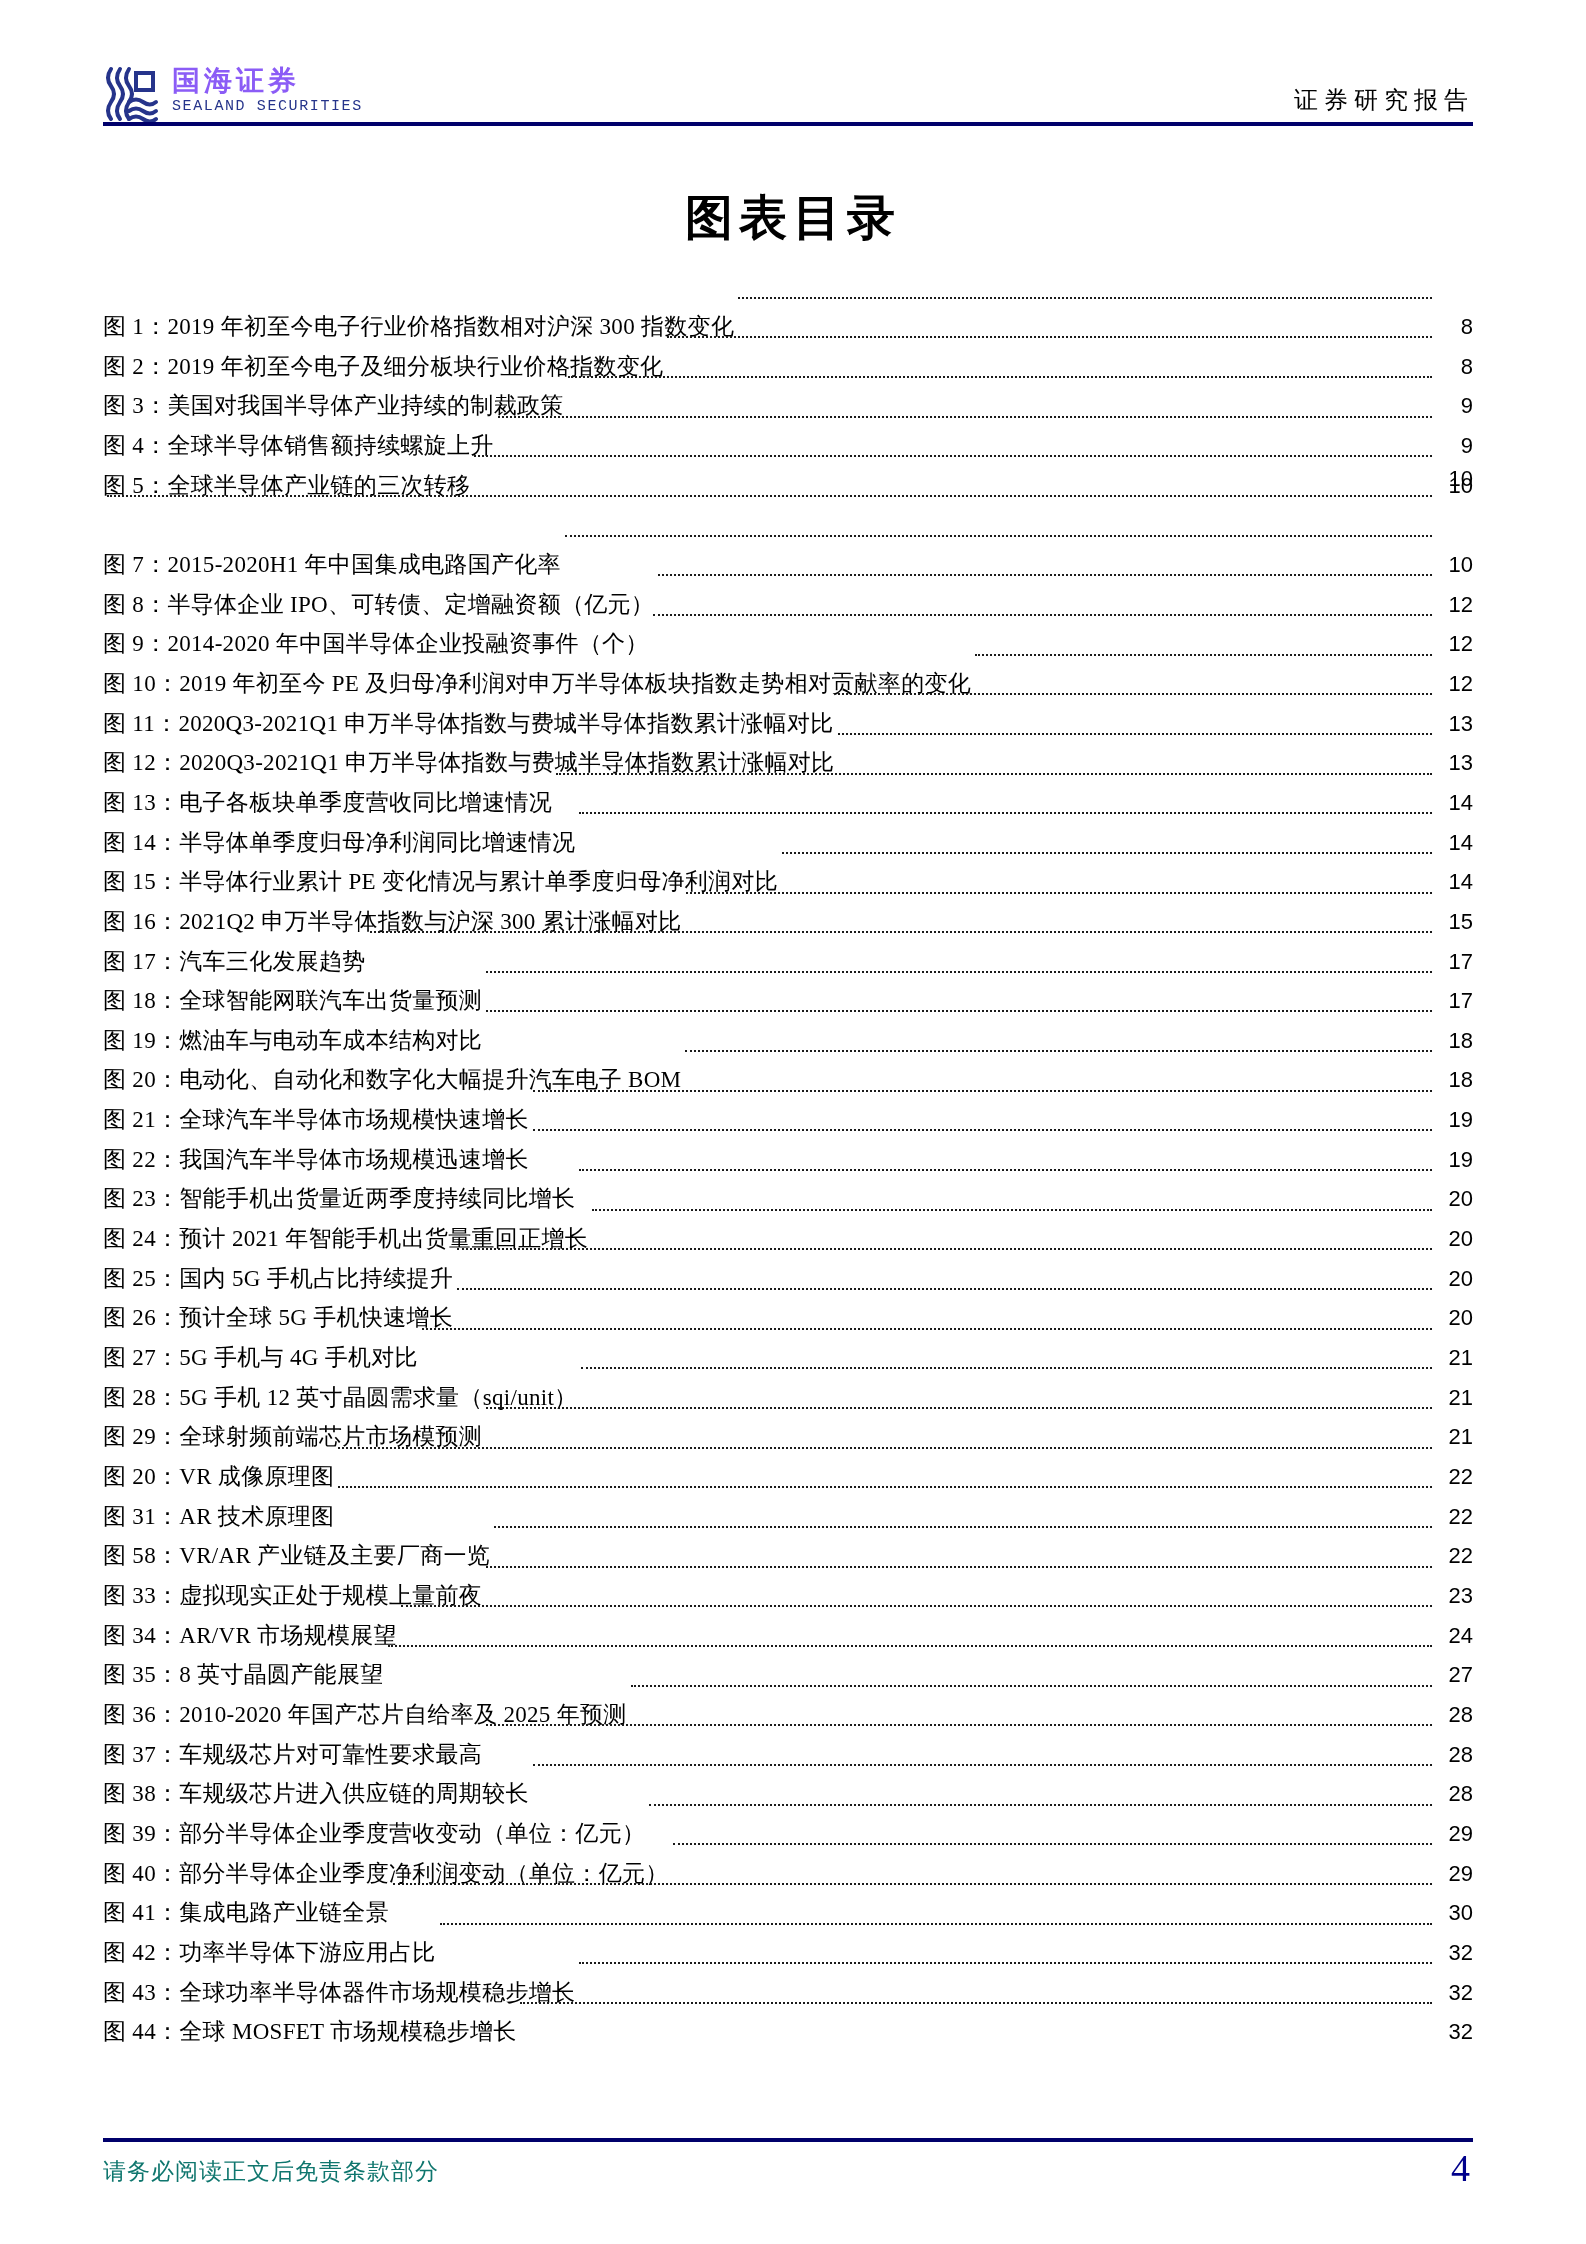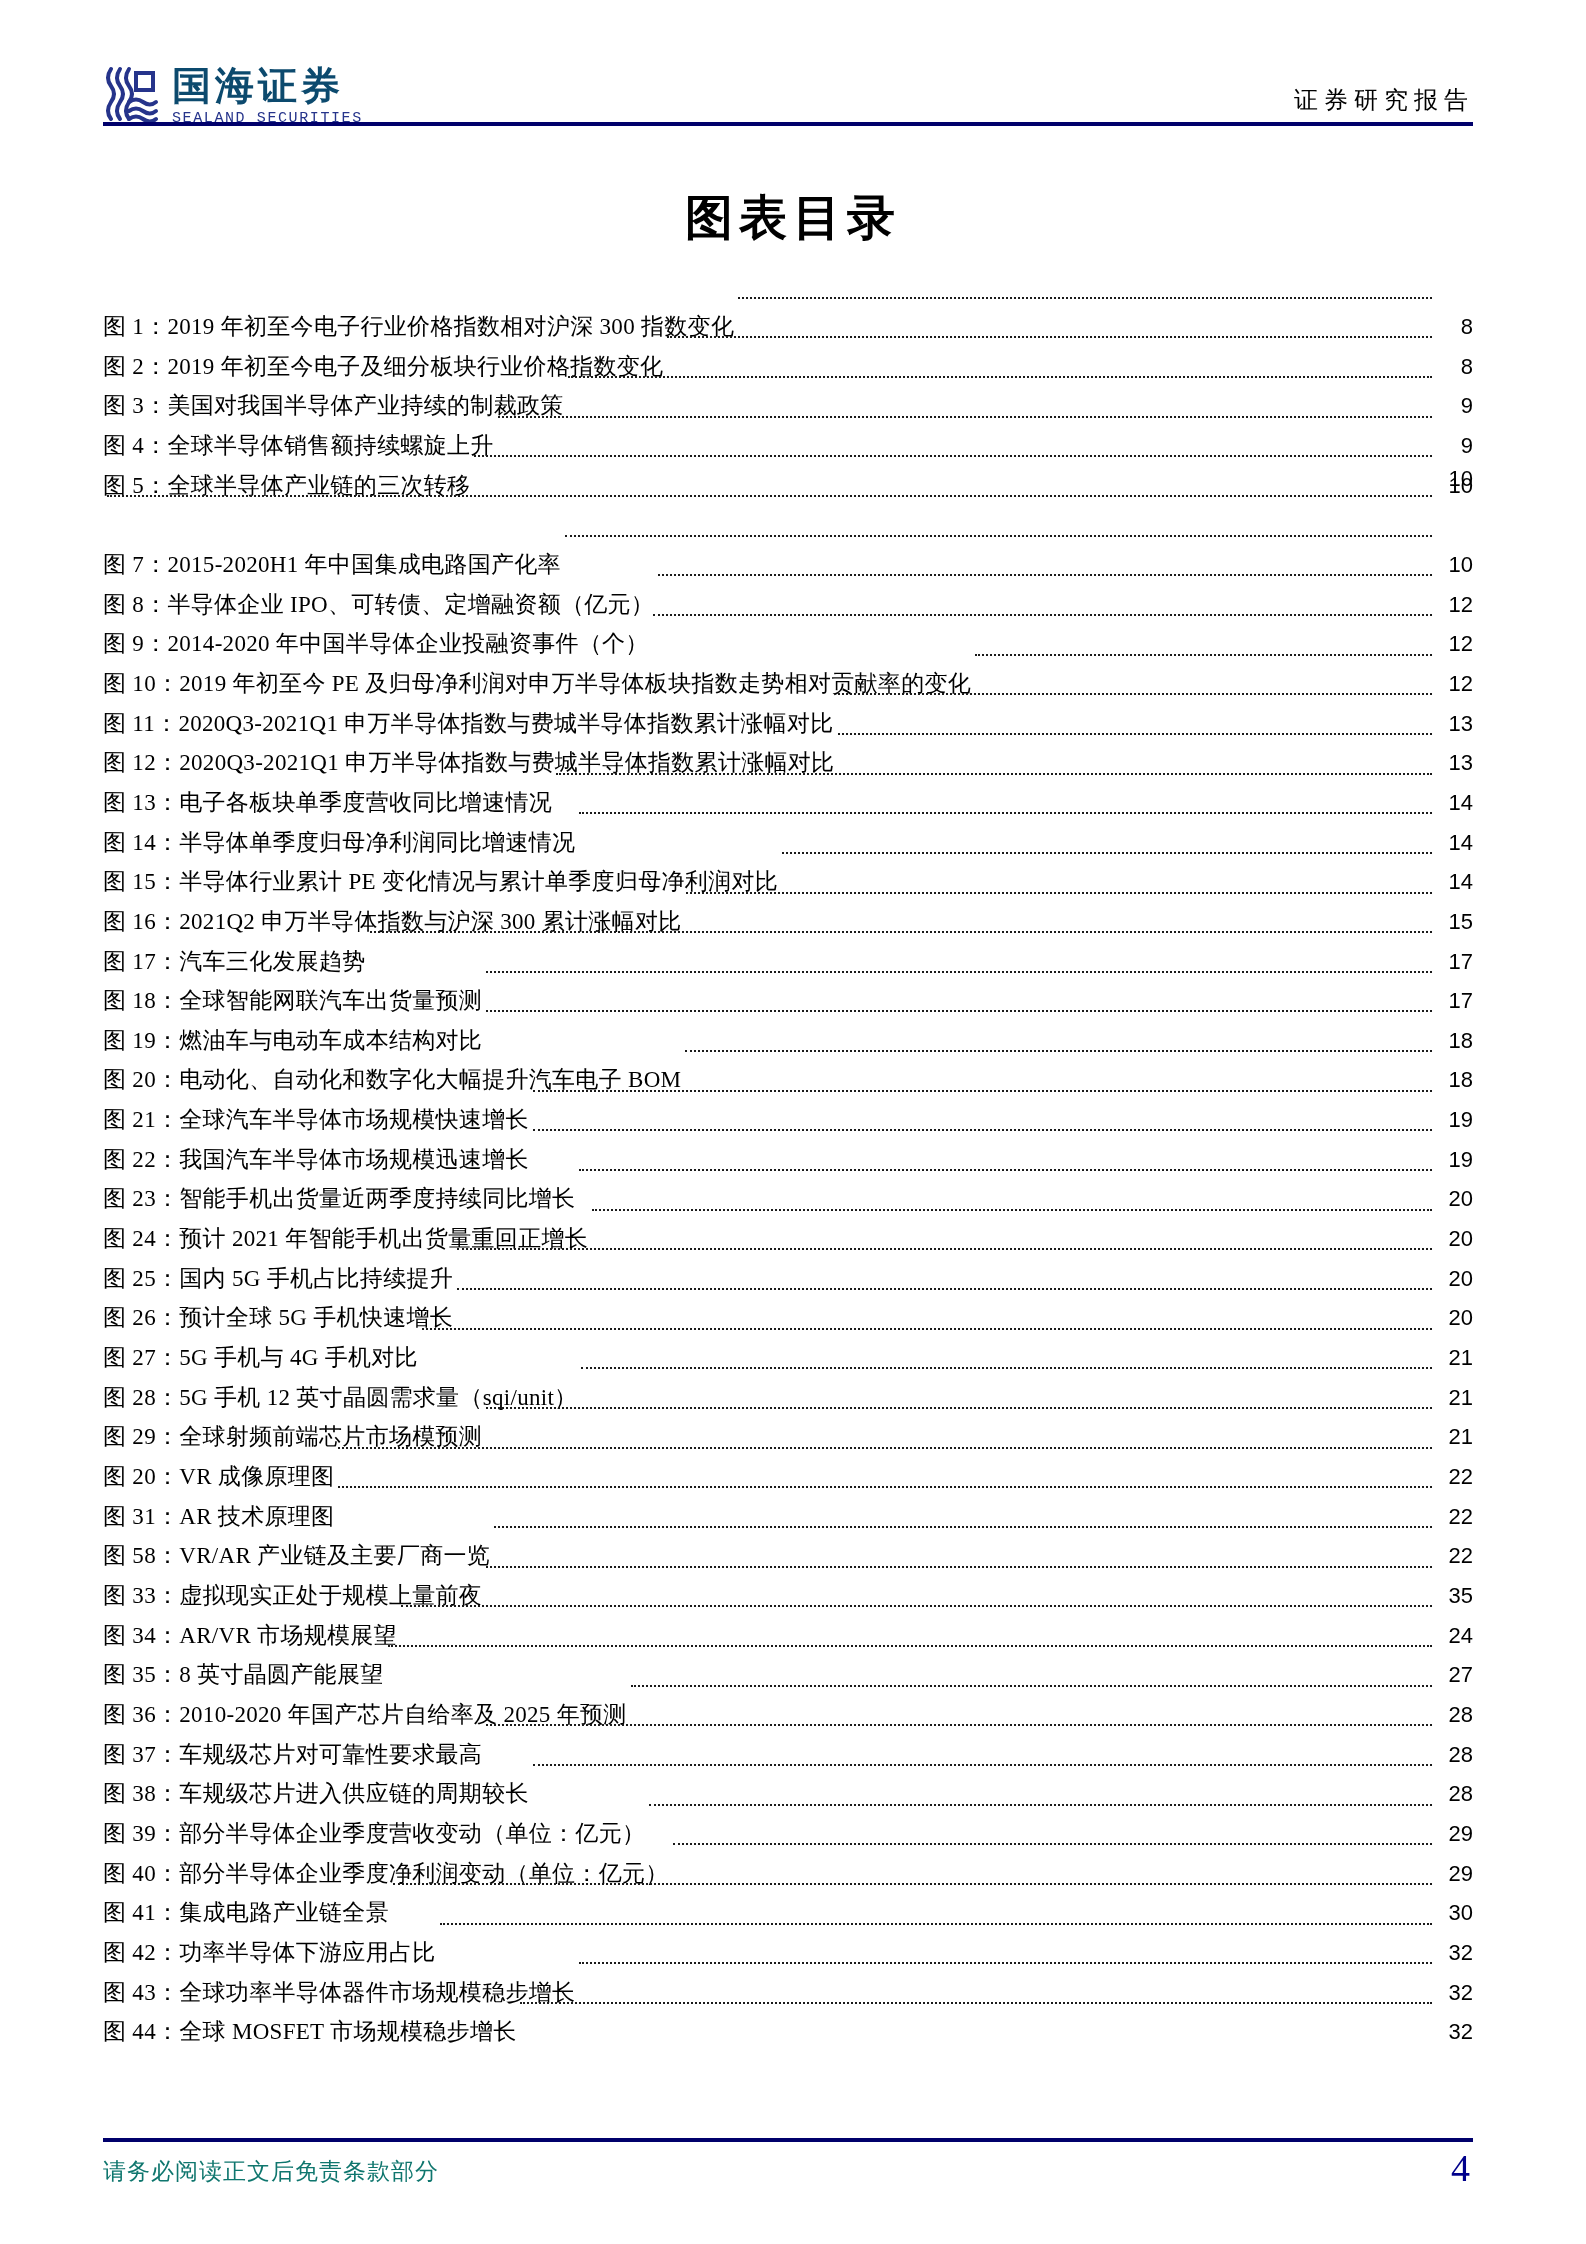--- a/index.html
+++ b/index.html
@@ -8,21 +8,21 @@
     width:1586px; height:2244px; position:relative;
     font-family:"Liberation Serif", serif; color:#000;
     overflow:hidden;
   }
 
   
   .header-logo { position:absolute; left:103px; top:66px; display:flex; align-items:flex-start; gap:13px; }
   .logo-icon { width:56px; height:56px; display:block; }
   .logo-text-cn {
     font-family:"Liberation Sans", sans-serif; font-weight:bold;
-    font-size:39px; line-height:1.05; color:#0c4a6e; letter-spacing:4px;
+    font-size:28px; line-height:1.05; color:#8b5cf6; letter-spacing:4px;
   }
   .logo-text-en {
     font-family:Liberation Mono, monospace; font-size:15px;
     color:#26348b; letter-spacing:1.6px; margin-top:3px;
   }
   .report-type {
     position:absolute; right:112px; top:84px;
     font-size:24px; color:#000; letter-spacing:6px;
   }
   .header-rule {
@@ -250,21 +250,21 @@
       <span class="toc-page">22</span>
     </div>
     <div class="toc-row">
       <span class="toc-label">图 58：VR/AR 产业链及主要厂商一览</span>
       <span class="toc-dots"></span>
       <span class="toc-page">22</span>
     </div>
     <div class="toc-row">
       <span class="toc-label">图 33：虚拟现实正处于规模上量前夜</span>
       <span class="toc-dots"></span>
-      <span class="toc-page">35</span>
+      <span class="toc-page">23</span>
     </div>
     <div class="toc-row">
       <span class="toc-label">图 34：AR/VR 市场规模展望</span>
       <span class="toc-dots"></span>
       <span class="toc-page">24</span>
     </div>
     <div class="toc-row">
       <span class="toc-label">图 35：8 英寸晶圆产能展望</span>
       <span class="toc-dots"></span>
       <span class="toc-page">27</span>

